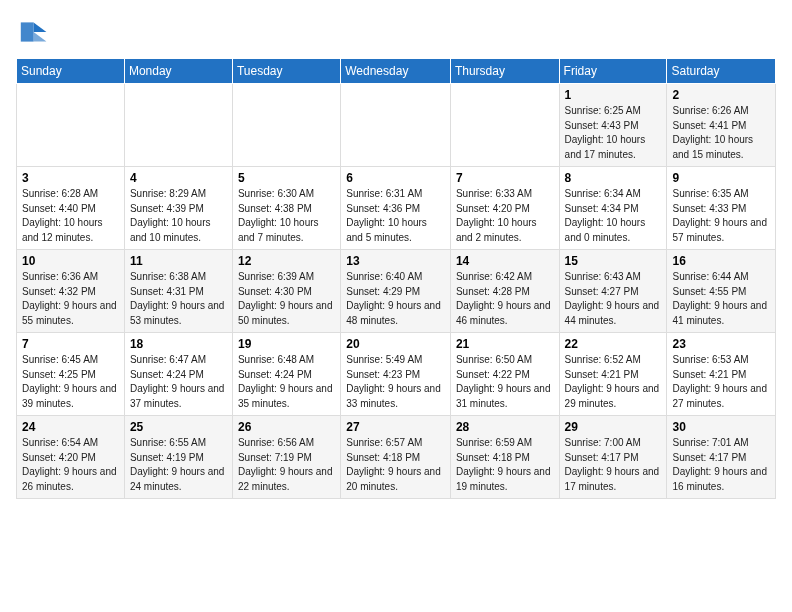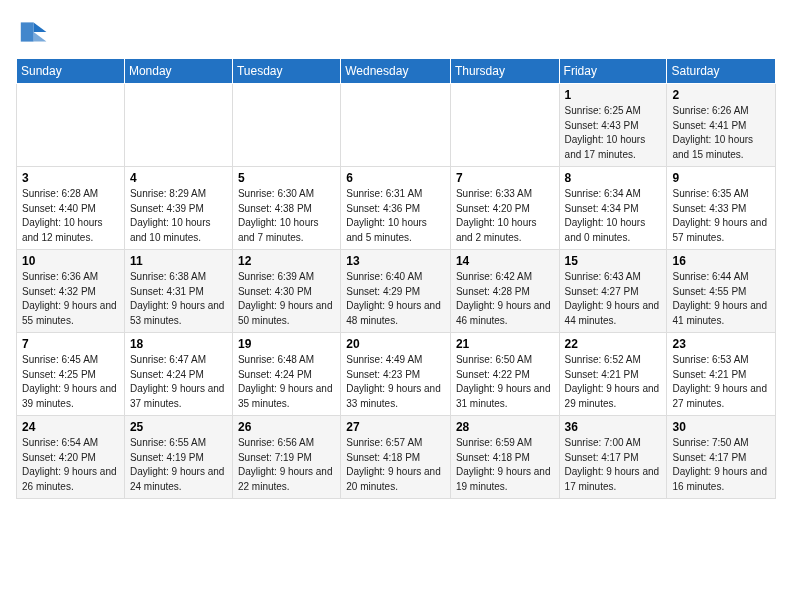--- a/index.html
+++ b/index.html
@@ -264,21 +264,21 @@
           </td>
           <td>
             <span class="day-num">19</span>
             <div class="day-info">Sunrise: 6:48 AM
 Sunset: 4:24 PM
 Daylight: 9 hours
 and 35 minutes.</div>
           </td>
           <td>
             <span class="day-num">20</span>
-            <div class="day-info">Sunrise: 4:49 AM
+            <div class="day-info">Sunrise: 5:49 AM
 Sunset: 4:23 PM
 Daylight: 9 hours
 and 33 minutes.</div>
           </td>
           <td>
             <span class="day-num">21</span>
             <div class="day-info">Sunrise: 6:50 AM
 Sunset: 4:22 PM
 Daylight: 9 hours
 and 31 minutes.</div>
@@ -328,29 +328,29 @@
 and 20 minutes.</div>
           </td>
           <td>
             <span class="day-num">28</span>
             <div class="day-info">Sunrise: 6:59 AM
 Sunset: 4:18 PM
 Daylight: 9 hours
 and 19 minutes.</div>
           </td>
           <td>
-            <span class="day-num">36</span>
+            <span class="day-num">29</span>
             <div class="day-info">Sunrise: 7:00 AM
 Sunset: 4:17 PM
 Daylight: 9 hours
 and 17 minutes.</div>
           </td>
           <td>
             <span class="day-num">30</span>
-            <div class="day-info">Sunrise: 7:50 AM
+            <div class="day-info">Sunrise: 7:01 AM
 Sunset: 4:17 PM
 Daylight: 9 hours
 and 16 minutes.</div>
           </td>
         </tr>
       </tbody>
   </table>
 </div>
 
 </body></html>

